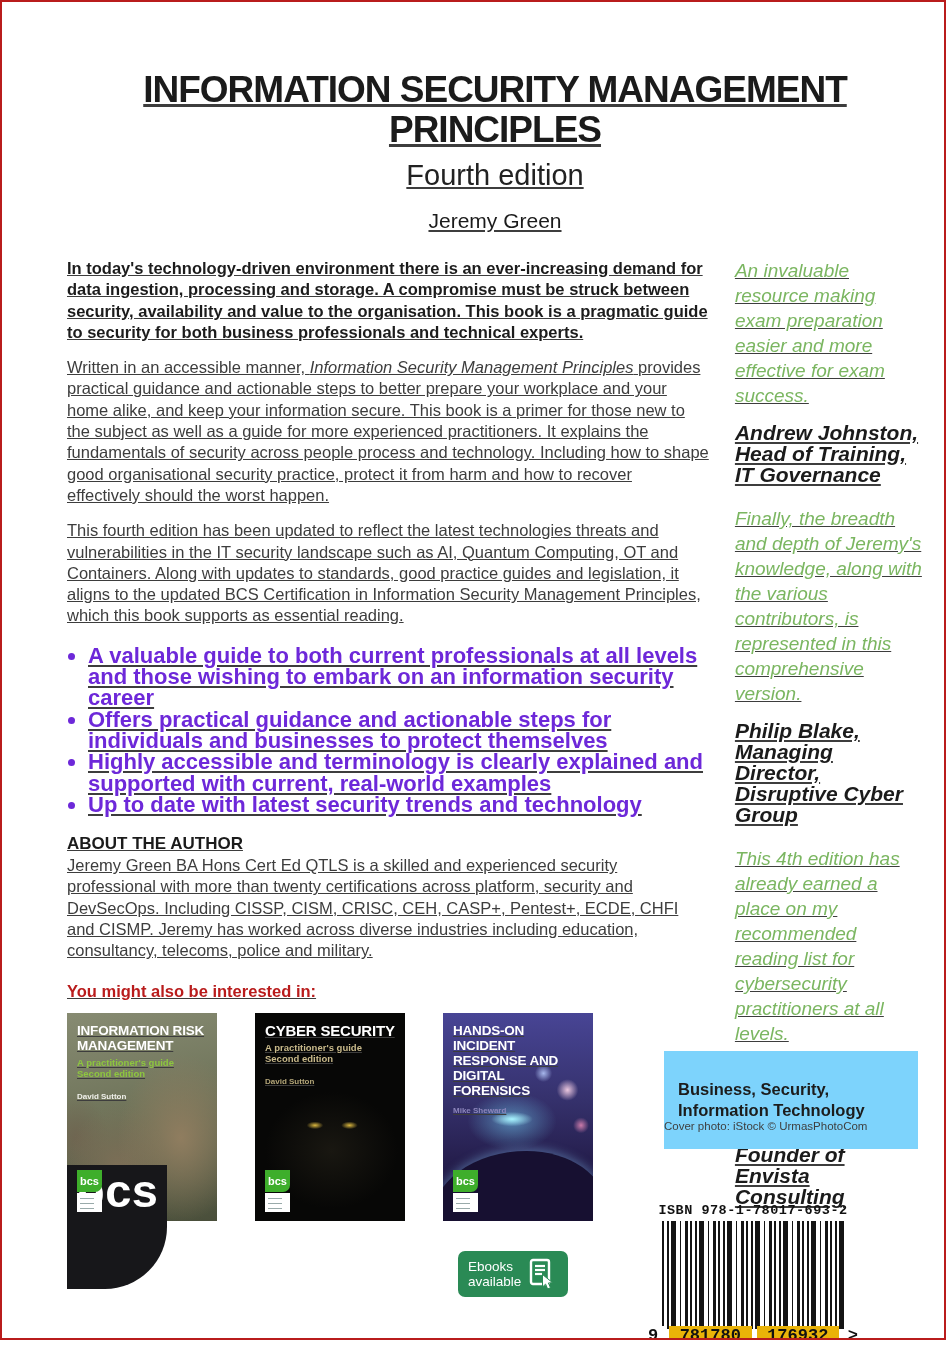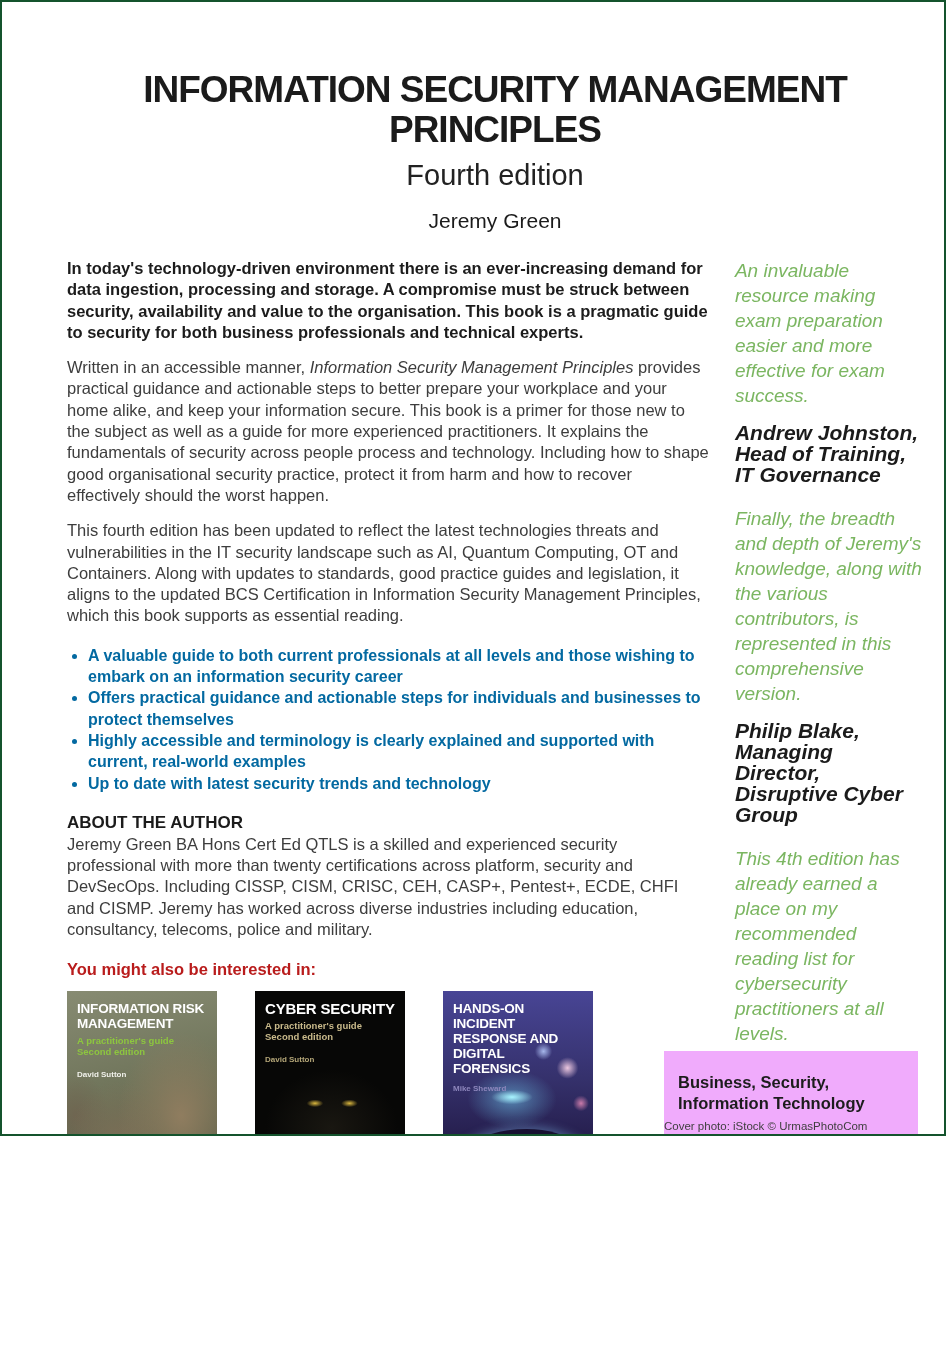--- a/index.html
+++ b/index.html
@@ -1,40 +1,41 @@
 <!DOCTYPE html>
 <html><head>
 <meta charset="utf-8">
 <style>
   * { margin:0; padding:0; box-sizing:border-box; }
   html,body { background:#ffffff; }
   body { font-family:"Liberation Sans", sans-serif; color:#3d3d3d; }
   .page {
-    position:relative; width:946px; height:1136px; margin:0 auto;
-    background:#fff; border:2px solid #14532d; overflow:hidden;
+    position:relative; width:946px; height:1340px; margin:0 auto;
+    background:#fff; border:2px solid #b91c1c; overflow:hidden;
     padding:0 21px 0 65px;
+    text-decoration:underline;
   }
 
   
   .header { text-align:center; padding-top:68px; color:#1b1b1b; }
   .title { font-size:37px; font-weight:700; letter-spacing:-1px; line-height:40px; color:#1b1b1b; }
   .edition { font-size:29px; font-weight:400; margin-top:9px; color:#222; }
   .book-author { font-size:21px; font-weight:400; margin-top:17px; color:#1b1b1b; }
 
   
   .columns { display:flex; gap:26px; margin-top:25px; }
   .left-col { width:645px; }
   .right-col { width:189px; }
 
   .left-col p { font-size:16.5px; line-height:21.3px; color:#3d3d3d; margin-bottom:14px; }
   p.lead { font-weight:700; color:#1c1c1c; }
   .left-col em { font-style:italic; }
 
   ul.features { list-style:disc; padding-left:19px; margin:18px 0 16px 2px; }
-  ul.features li { font-size:16px; line-height:21.3px; font-weight:700; color:#0369a1; }
+  ul.features li { font-size:22px; line-height:21.3px; font-weight:700; color:#6d28d9; }
 
   .about-heading { font-size:17px; font-weight:700; color:#1b1b1b; margin-top:18px; line-height:22px; }
   .interested { font-size:16.5px; font-weight:700; color:#b91c1c; margin:20px 0 12px; }
 
   
   .covers { display:flex; gap:38px; }
   .cover { position:relative; width:150px; height:208px; overflow:hidden; flex:none; }
   .cover .art { position:absolute; inset:0; }
   .cover .txt { position:relative; padding:10px 9px 0 10px; }
   .cover .c-title { font-size:13.5px; font-weight:700; line-height:15px; color:#fff; letter-spacing:-0.2px; }
@@ -78,22 +79,22 @@
       background-image:repeating-linear-gradient(#fff 0 2px, #9aa 2px 3px, #fff 3px 5px);
       background-size:14px 14px; background-repeat:no-repeat; background-position:3px 3px; }
 
   
   .quote { font-size:19px; line-height:25px; font-style:italic; color:#7bb661; }
   .quote + .attr { margin-top:14px; }
   .attr { font-size:21px; line-height:21px; font-weight:700; font-style:italic; color:#1b1b1b; }
   .attr + .quote { margin-top:21px; }
 
   
-  .category-box { position:absolute; left:662px; top:1049px; width:254px; background:#f0abfc;
-      padding:21px 14px; font-size:16.5px; font-weight:700; line-height:21px; color:#1c1c1c; }
+  .category-box { position:absolute; left:662px; top:1049px; width:254px; background:#7dd3fc;
+      padding:28px 14px; font-size:16.5px; font-weight:700; line-height:21px; color:#1c1c1c; }
   .photo-credit { position:absolute; left:662px; top:1118px; font-size:11.5px; color:#3f3f3f; }
 
   .barcode { position:absolute; left:646px; top:1153px; width:210px; }
   .isbn-label { font-family:"Liberation Mono", monospace; font-size:13.5px; font-weight:700;
       color:#111; text-align:center; letter-spacing:0.5px; white-space:nowrap;margin-top:48px; }
   .bars-wrap { position:relative; height:124px; margin-top:3px; }
   .bars { position:absolute; left:14px; right:10px; top:0; height:108px;
       background:repeating-linear-gradient(90deg,#141414 0 2px,#fff 2px 5px,#141414 5px 7px,#fff 7px 9px,#141414 9px 14px,#fff 14px 18px,#141414 18px 19px,#fff 19px 23px,#141414 23px 26px,#fff 26px 28px); }
   .nums { position:absolute; left:0; right:0; bottom:0; height:26px; display:flex; align-items:flex-end;
       font-family:"Liberation Mono", monospace; font-size:17px; font-weight:700; color:#111; }

